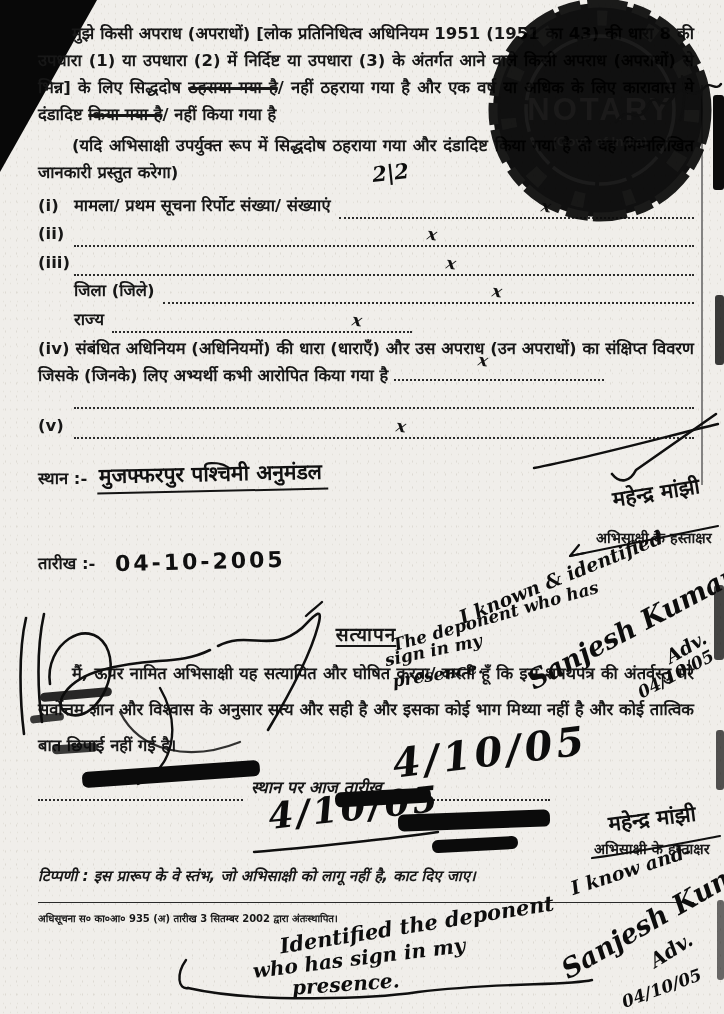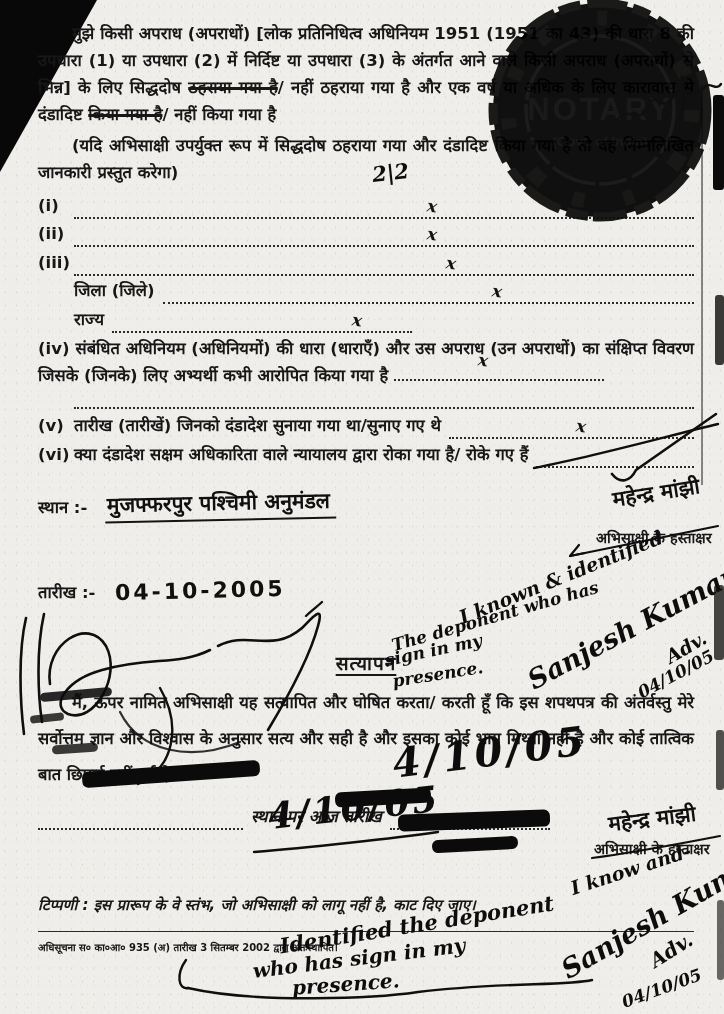--- a/index.html
+++ b/index.html
@@ -25,21 +25,21 @@
   .row .label { white-space:nowrap; padding-right:8px; }
   .leader { flex:1 1 auto; border-bottom:2.4px dotted #2b2b2b; position:relative; height:22px; }
   .leader.short { flex:0 0 300px; }
   .leader.inlineLead { display:inline-block; width:210px; height:14px; border-bottom:2.4px dotted #2b2b2b; position:relative; vertical-align:baseline; }
   .xmark {
     position:absolute; left:57%; top:-1px; font:italic 700 17px "DejaVu Serif", serif;
     transform:rotate(8deg); color:#111;
   }
   .leader.short .xmark { left:80%; }
   .fullDotted { border-bottom:2.4px dotted #2b2b2b; height:20px; margin-left:36px; }
-  .placeRow { margin-top:22px; display:flex; align-items:flex-end;gap:8px; }
+  .placeRow { margin-top:22px; display:flex; align-items:flex-end; }
   .dateRow { margin-top:56px; }
   .vTitle { text-align:center; font-size:19px; font-weight:700; text-decoration:underline; text-decoration-thickness:2px; text-underline-offset:4px; margin:44px 0 8px 0; letter-spacing:1px; }
   .attest { margin-top:7px;font-style:italic; }
   .noteRow { margin-top:62px; }
   .rule { border-top:1.8px solid #2a2a2a; margin-top:12px; }
   .footnote { margin-top:2px; font-size:10px; }
   
   .hw { font-family:"DejaVu Sans", sans-serif; font-weight:700; color:#101010; display:inline-block; }
   .hwLat { font-family:"DejaVu Serif", serif; font-style:italic; font-weight:700; color:#0d0d0d; display:inline-block; white-space:nowrap; }
   .ov { position:absolute; pointer-events:none; }
@@ -60,20 +60,21 @@
   <div class="blob" style="left:716px;top:730px;width:8px;height:60px;border-radius:3px;opacity:.7;"></div>
   <div class="blob" style="left:717px;top:900px;width:7px;height:80px;border-radius:3px;opacity:.6;"></div>
 
   <div class="content printed">
     <p class="para indent"><span>मुझे किसी अपराध (अपराधों) [लोक प्रतिनिधित्व अधिनियम 1951 (1951 का 43) की धारा 8 की उपधारा (1) या उपधारा (2) में निर्दिष्ट या उपधारा (3) के अंतर्गत आने वाले किसी अपराध (अपराधों) से भिन्न] के लिए सिद्धदोष </span><span class="strike">ठहराया गया है</span><span>/ नहीं ठहराया गया है और एक वर्ष या अधिक के लिए कारावास से दंडादिष्ट </span><span class="strike">किया गया है</span><span>/ नहीं किया गया है</span></p>
     <p class="para indent" style="margin-top:4px;"><span>(यदि अभिसाक्षी उपर्युक्त रूप में सिद्धदोष ठहराया गया और दंडादिष्ट किया गया है तो वह निम्नलिखित जानकारी प्रस्तुत करेगा)</span></p>
 
     <div class="list">
       <div class="row">
         <span class="num">(i)</span>
+        <span class="label">मामला/ प्रथम सूचना रिर्पोट संख्या/ संख्याएं</span>
         <span class="leader">
             <span class="xmark">x</span>
           </span>
       </div>
       <div class="row">
         <span class="num">(ii)</span>
         <span class="leader">
             <span class="xmark">x</span>
           </span>
       </div>
@@ -96,29 +97,23 @@
         <span class="leader short">
             <span class="xmark">x</span>
           </span>
       </div>
       <div style="margin-top:2px;">
         <p class="para" style="margin-left:0;"><span class="num" style="font-weight:700;padding-right:6px;">(iv)</span><span>संबंधित अधिनियम (अधिनियमों) की धारा (धाराएँ) और उस अपराध (उन अपराधों) का संक्षिप्त विवरण जिसके (जिनके) लिए अभ्यर्थी कभी आरोपित किया गया है </span><span class="leader inlineLead"><span class="xmark" style="left:40%;top:-17px;">x</span></span></p>
         <div class="fullDotted"></div>
       </div>
       <div class="row" style="margin-top:2px;">
         <span class="num">(v)</span>
-        <span class="label">तारीख (तारीखें) जिनको दंडादेश सुनाया गया था/सुनाए गए थे</span>
         <span class="leader">
             <span class="xmark" style="left:52%">x</span>
           </span>
-      </div>
-      <div class="row">
-        <span class="num">(vi)</span>
-        <span class="label">क्या दंडादेश सक्षम अधिकारिता वाले न्यायालय द्वारा रोका गया है/ रोके गए हैं</span>
-        <span class="leader"></span>
       </div>
     </div>
 
     <div class="placeRow">
       <span style="padding-right:10px;">स्थान :-</span>
       <span class="hw" style="font-size:21px;transform:rotate(-1.2deg);border-bottom:2.5px solid #141414;padding:0 6px 2px 2px;">मुजफ्फरपुर पश्चिमी अनुमंडल</span>
     </div>
 
     <div class="dateRow">
       <span style="padding-right:14px;">तारीख :-</span>

